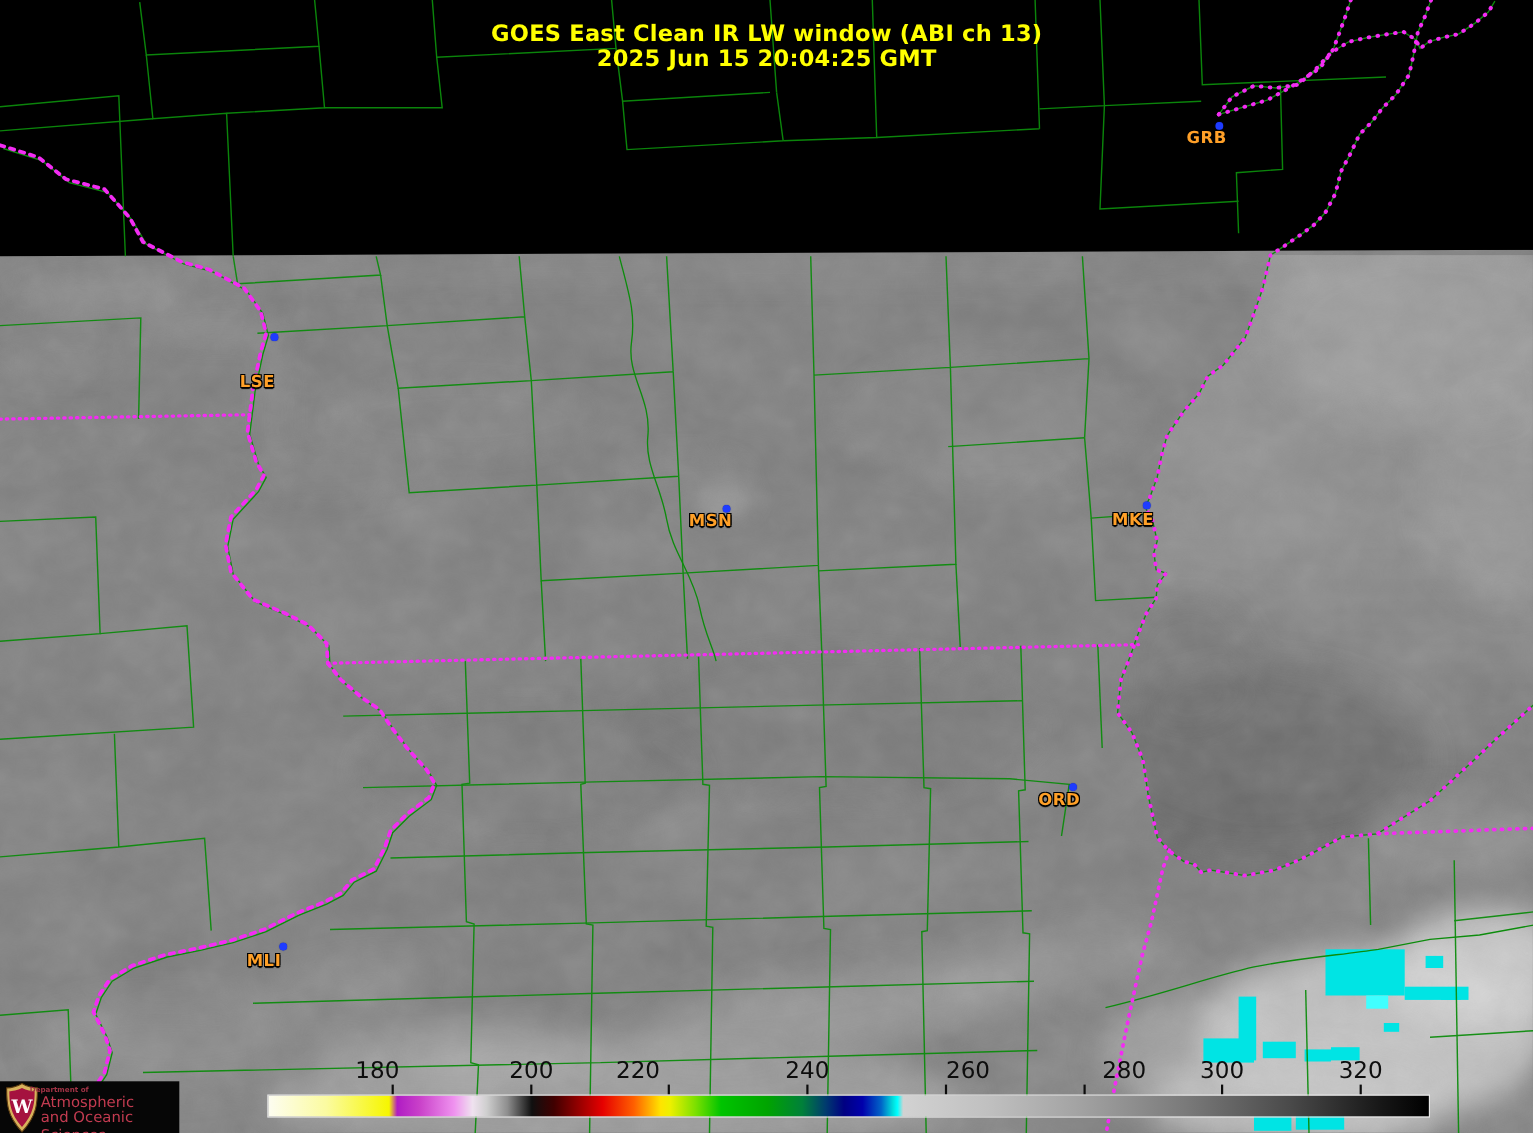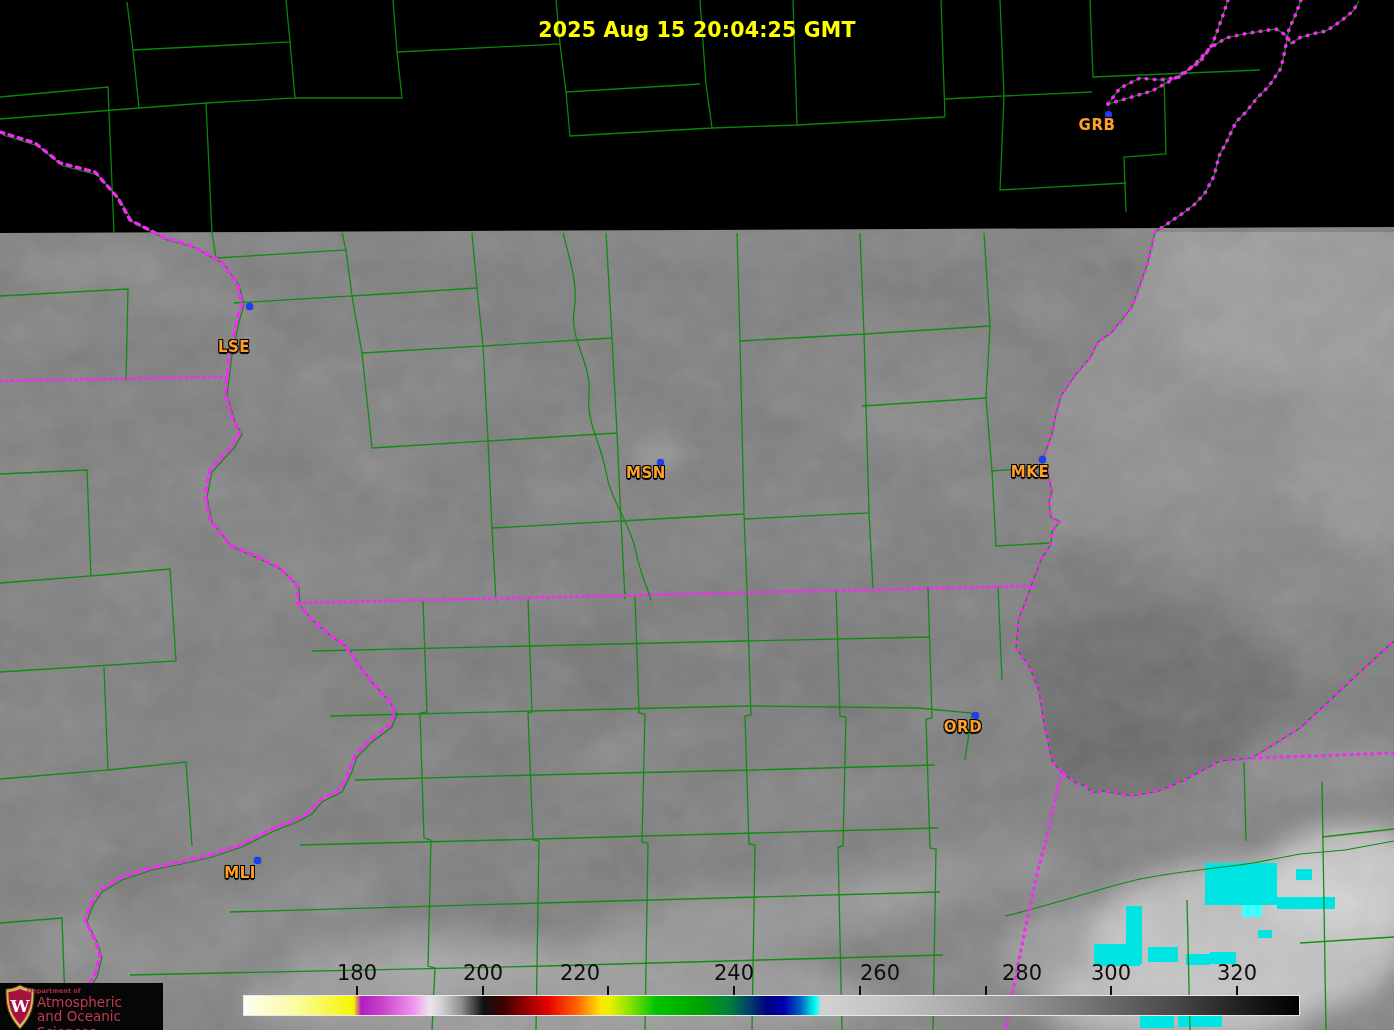--- a/index.html
+++ b/index.html
@@ -249,21 +249,22 @@
 
       <path stroke-width="3.6" stroke-dasharray="0.6 7.5" d="M1108,104 L1125,99 L1152,91 L1172,80 L1200,62 L1212,45 L1222,18 L1228,0"></path>
       <path stroke-width="3.6" stroke-dasharray="0.6 7.5" d="M1108,104 L1120,88 L1140,78 L1160,80 L1180,77 L1196,63 L1210,48 L1226,38 L1244,34
                L1262,31 L1276,29 L1287,36 L1291,44 L1299,38 L1312,34 L1326,31 L1341,21 L1353,11 L1359,1"></path>
       <path stroke-width="3.6" stroke-dasharray="0.6 7.5" d="M1301,0 L1295,16 L1289,29 L1285,50 L1281,68 L1269,86 L1257,98 L1246,112 L1236,122
                L1227,141 L1219,156 L1214,176 L1205,193 L1195,204 L1183,213 L1167,224 L1155,232"></path>
     </g>
   </svg>
 
   <div class="title">
-    <div>2025 Aug 15  20:04:25 GMT</div>
+    <div>GOES East Clean IR LW window (ABI ch 13)</div>
+    <div>2025 Jun 15  20:04:25 GMT</div>
   </div>
 
   <div>
     <div class="sdot" style="left:1105px;top:111px;"></div>
     <div class="slabel" style="left:1097px;top:125px;">GRB</div>
   </div>
   <div>
     <div class="sdot" style="left:246px;top:303px;"></div>
     <div class="slabel" style="left:234px;top:315px;margin-top:32px;">LSE</div>
   </div>
@@ -278,21 +279,21 @@
   <div>
     <div class="sdot" style="left:972px;top:712px;"></div>
     <div class="slabel" style="left:963px;top:727px;">ORD</div>
   </div>
   <div>
     <div class="sdot" style="left:254px;top:857px;"></div>
     <div class="slabel" style="left:240px;top:873px;">MLI</div>
   </div>
 
   <div>
-    <span class="cbtick" style="left:357px;">180</span>
+    <span class="cbtick" style="left:343px;">180</span>
     <span class="cbtick" style="left:483px;">200</span>
     <span class="cbtick" style="left:580px;">220</span>
     <span class="cbtick" style="left:734px;">240</span>
     <span class="cbtick" style="left:880px;">260</span>
     <span class="cbtick" style="left:1022px;">280</span>
     <span class="cbtick" style="left:1111px;">300</span>
     <span class="cbtick" style="left:1237px;">320</span>
     <div class="cbmark" style="left:356px;"></div>
     <div class="cbmark" style="left:482px;"></div>
     <div class="cbmark" style="left:607px;"></div>

